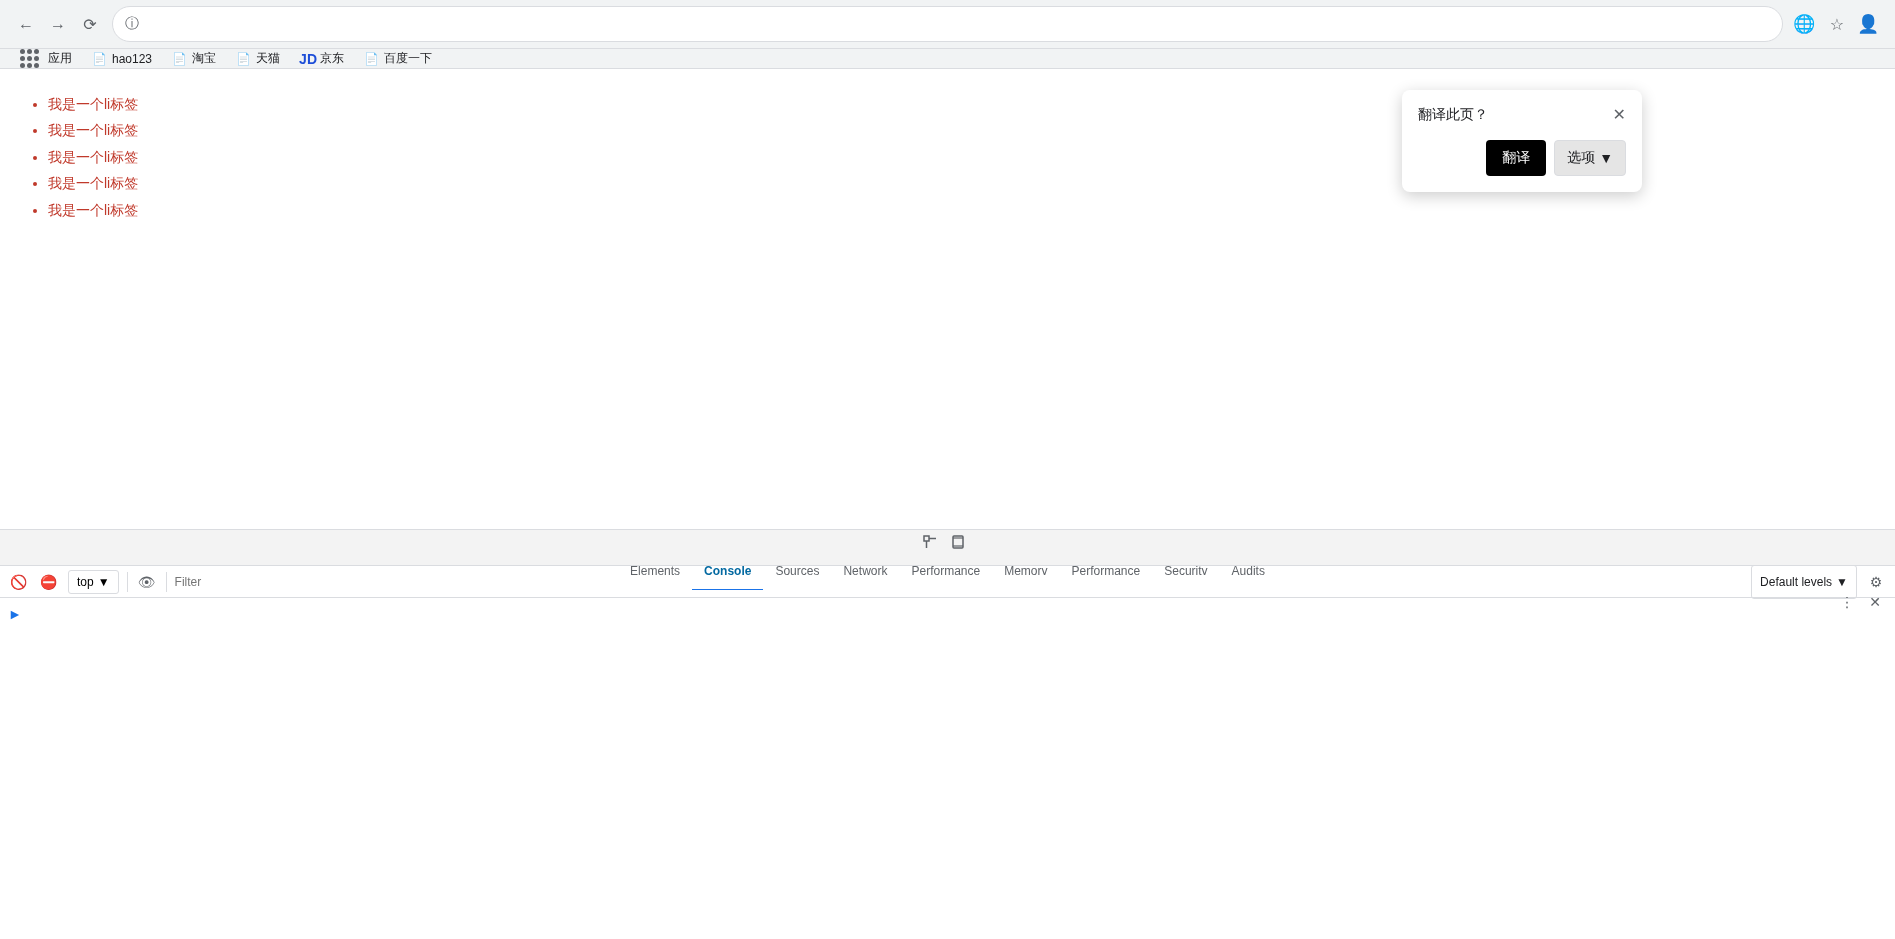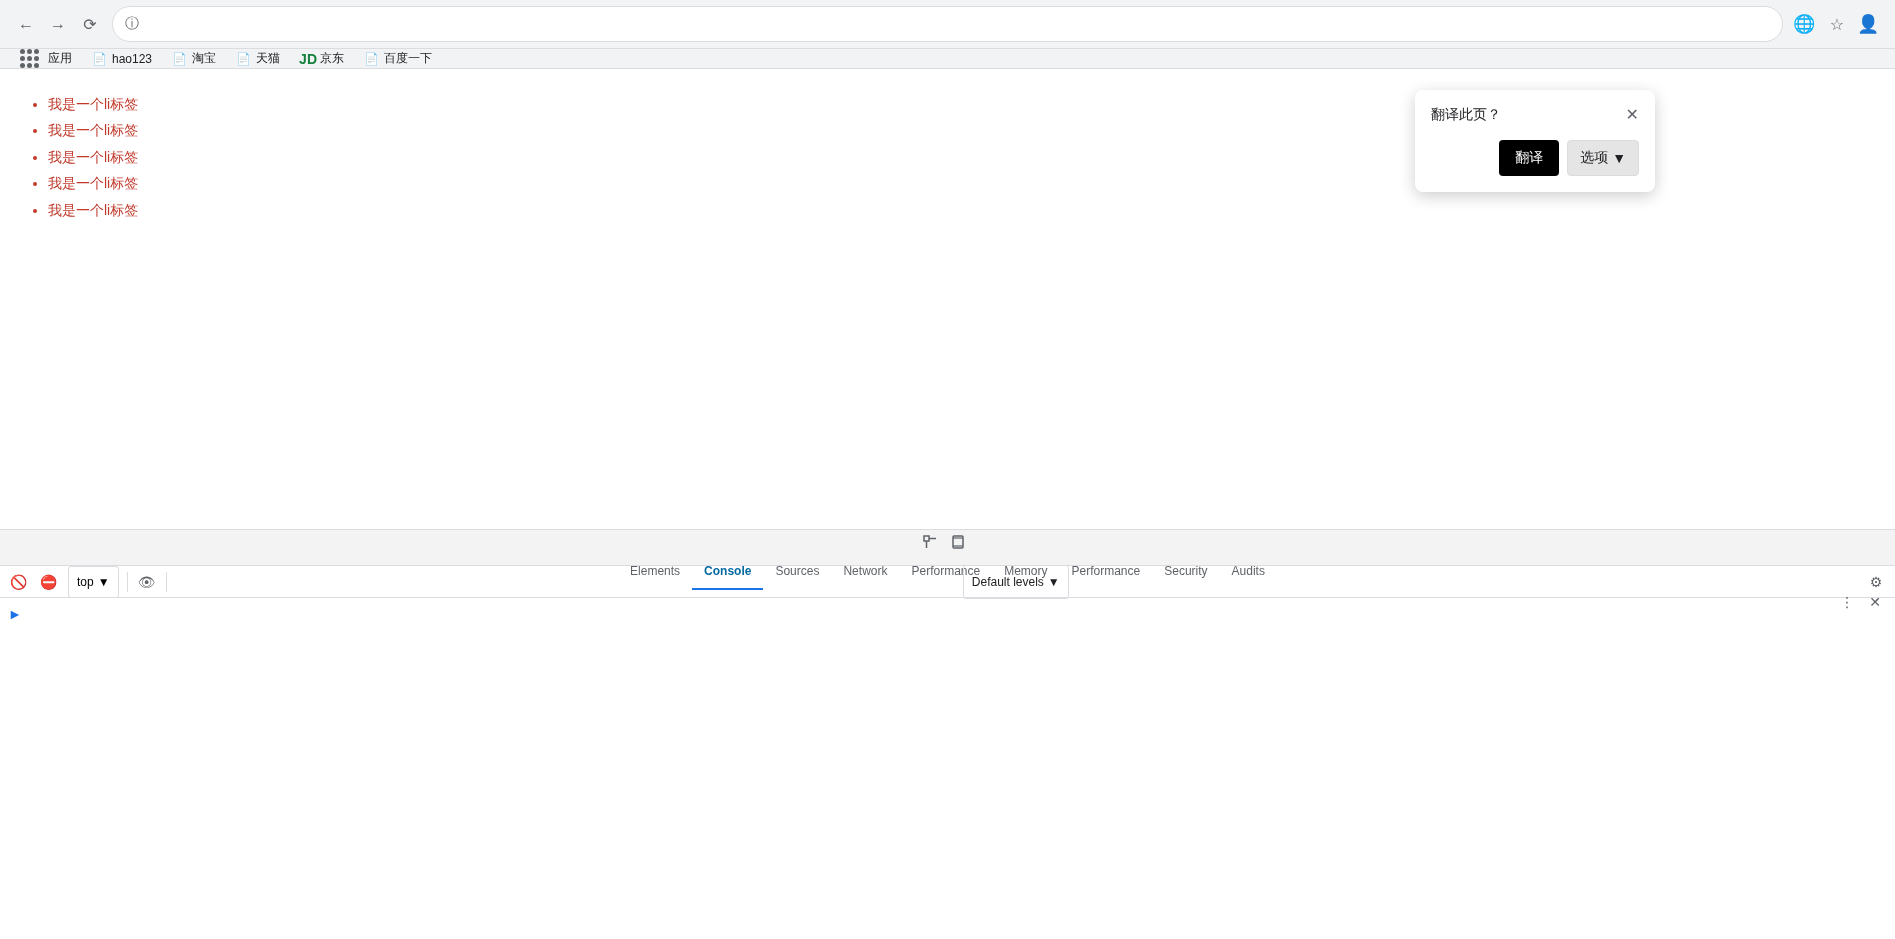--- a/index.html
+++ b/index.html
@@ -118,21 +118,21 @@
       font-size: 14px;
       color: #c0392b;
       margin-bottom: 4px;
       line-height: 1.6;
     }
 
     
     .translate-popup {
       position: fixed;
       top: 90px;
-      right: 240px;
+      right: 253px;
       width: 240px;
       background: #fff;
       border-radius: 8px;
       box-shadow: 0 4px 16px rgba(0,0,0,0.2);
       padding: 16px;
       z-index: 1000;
     }
 
     .translate-popup-header {
       display: flex;
@@ -285,21 +285,21 @@
     .context-select {
       display: flex;
       align-items: center;
       gap: 4px;
       padding: 2px 8px;
       border: 1px solid #dadce0;
       border-radius: 3px;
       font-size: 12px;
       background: #fff;
       cursor: pointer;
-      height: 32px;
+      height: 24px;
     }
 
     .console-divider {
       width: 1px;
       height: 20px;
       background: #dadce0;
     }
 
     .console-eye-btn {
       width: 22px;
@@ -421,21 +421,21 @@
     </div>
     <div class="bookmark-item">
       <span class="bookmark-icon">📄</span>
       <span>淘宝</span>
     </div>
     <div class="bookmark-item">
       <span class="bookmark-icon">📄</span>
       <span>天猫</span>
     </div>
     <div class="bookmark-item">
-      <span class="bookmark-icon bookmark-jd" style="font-size:14px;font-weight:bold;color:#15803d;">JD</span>
+      <span class="bookmark-icon bookmark-jd" style="font-size:14px;font-weight:bold;color:#1d4ed8;">JD</span>
       <span>京东</span>
     </div>
     <div class="bookmark-item">
       <span class="bookmark-icon">📄</span>
       <span>百度一下</span>
     </div>
   </div>
 </div>
 
 <div class="page-content">
@@ -507,20 +507,21 @@
     </button>
     <div class="context-select">
       <span>top</span>
       <span>▼</span>
     </div>
     <div class="console-divider"></div>
     <button class="console-eye-btn" title="Show/hide messages">
       👁
     </button>
     <div class="console-divider"></div>
+    <input class="filter-input" type="text" placeholder="Filter" style="">
     <div class="default-levels">
       <span>Default levels</span>
       <span>▼</span>
     </div>
     <button class="console-toolbar-btn" title="Console settings" style="margin-left:auto;">⚙</button>
   </div>
 
   <div class="console-content">
     <div class="console-prompt">
       <span class="console-prompt-arrow">►</span>

